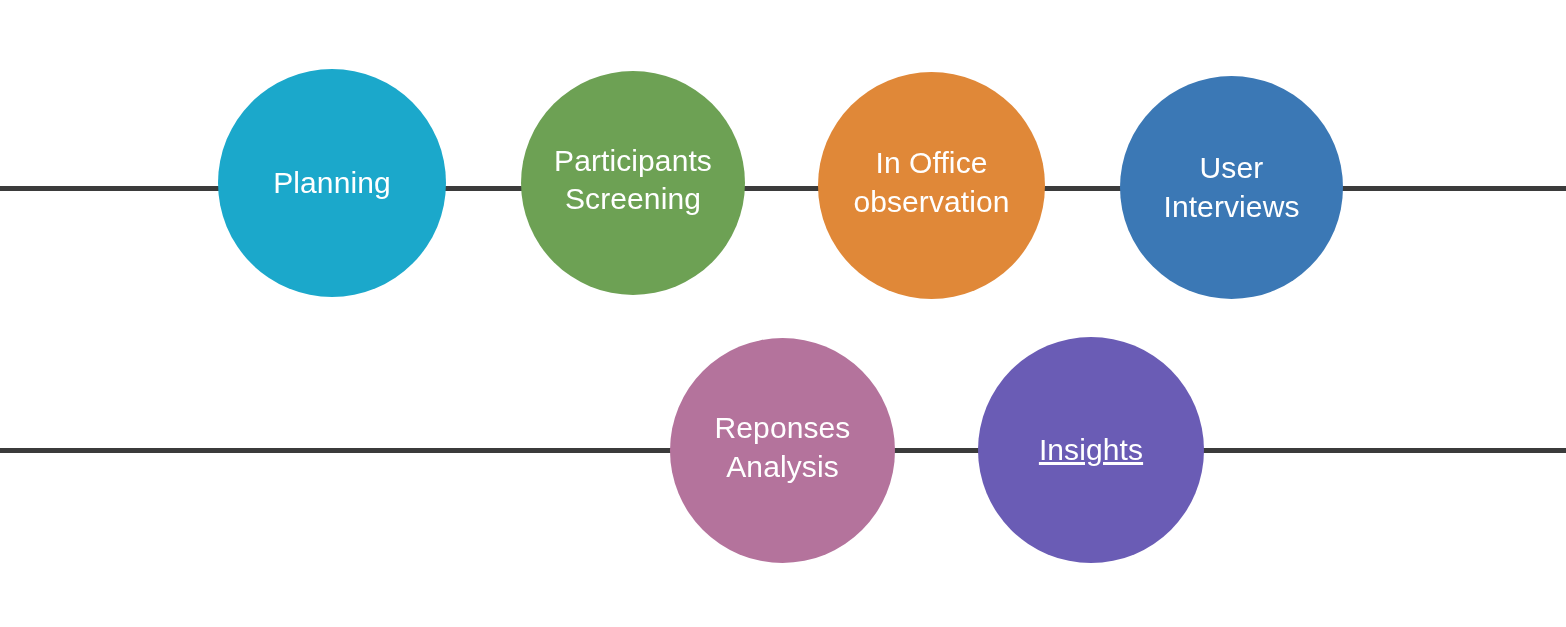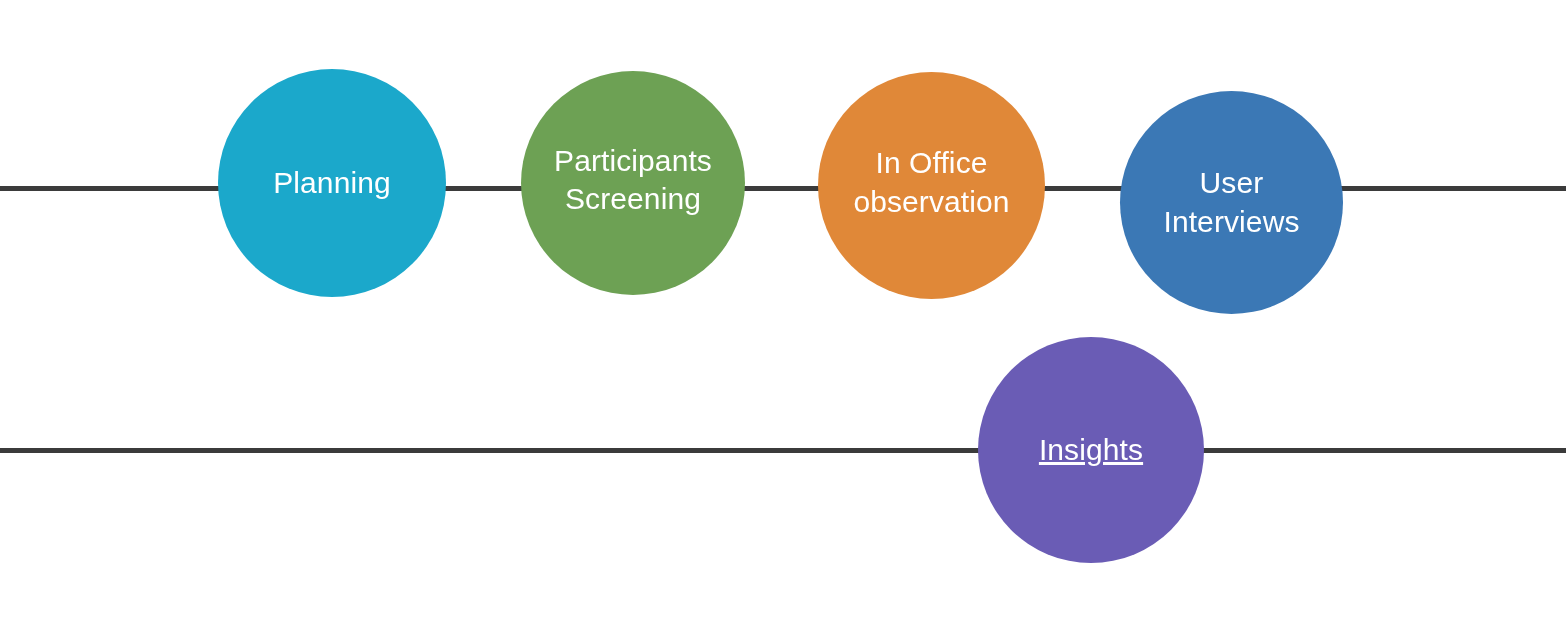--- a/index.html
+++ b/index.html
@@ -53,21 +53,21 @@
   }
   #node-participants-screening {
     left: 521px; top: 71px; width: 224px; height: 224px;
     background: #6DA154;
   }
   #node-in-office-observation {
     left: 818px; top: 72px; width: 227px; height: 227px;
     background: #E08838;
   }
   #node-user-interviews {
-    left: 1120px; top: 91px; width: 223px; height: 223px;
+    left: 1120px; top: 76px; width: 223px; height: 223px;
     background: #3B78B5;
   }
   
   #node-client-journey-mapping {
     left: 363px; top: 337px; width: 225px; height: 225px;
     background: #1BA8CB;
   }
   #node-reponses-analysis {
     left: 670px; top: 338px; width: 225px; height: 225px;
     background: #B4739C;
@@ -106,18 +106,22 @@
     <span class="label">Participants
 Screening</span>
   </div>
 
   <div class="node" id="node-user-interviews">
     <span class="label">User
 Interviews</span>
   </div>
 
 
+  <div class="node" id="node-reponses-analysis">
+    <span class="label">Reponses
+Analysis</span>
+  </div>
 
   <div class="node" id="node-insights">
     <span class="label">Insights</span>
   </div>
 
 </div>
 
 </body></html>

